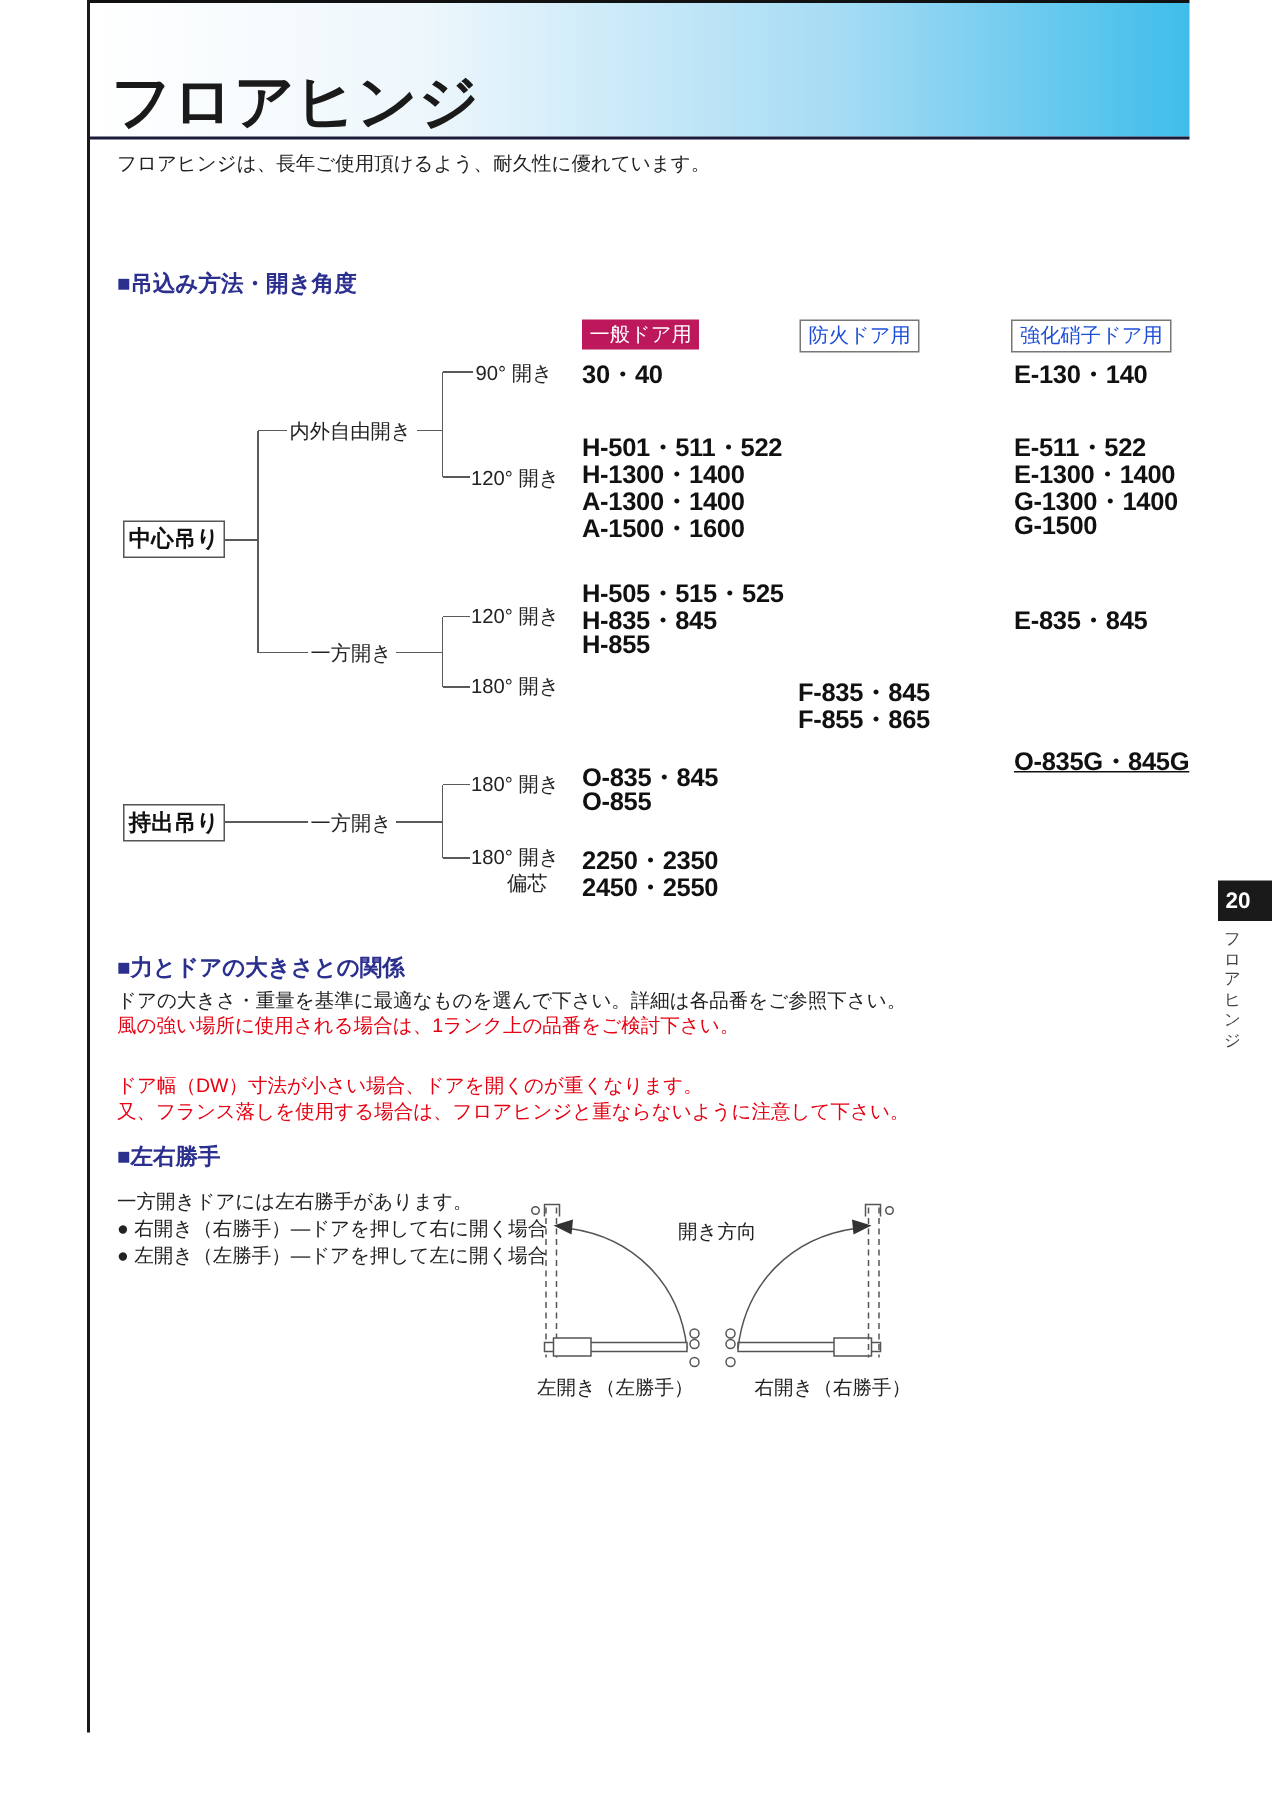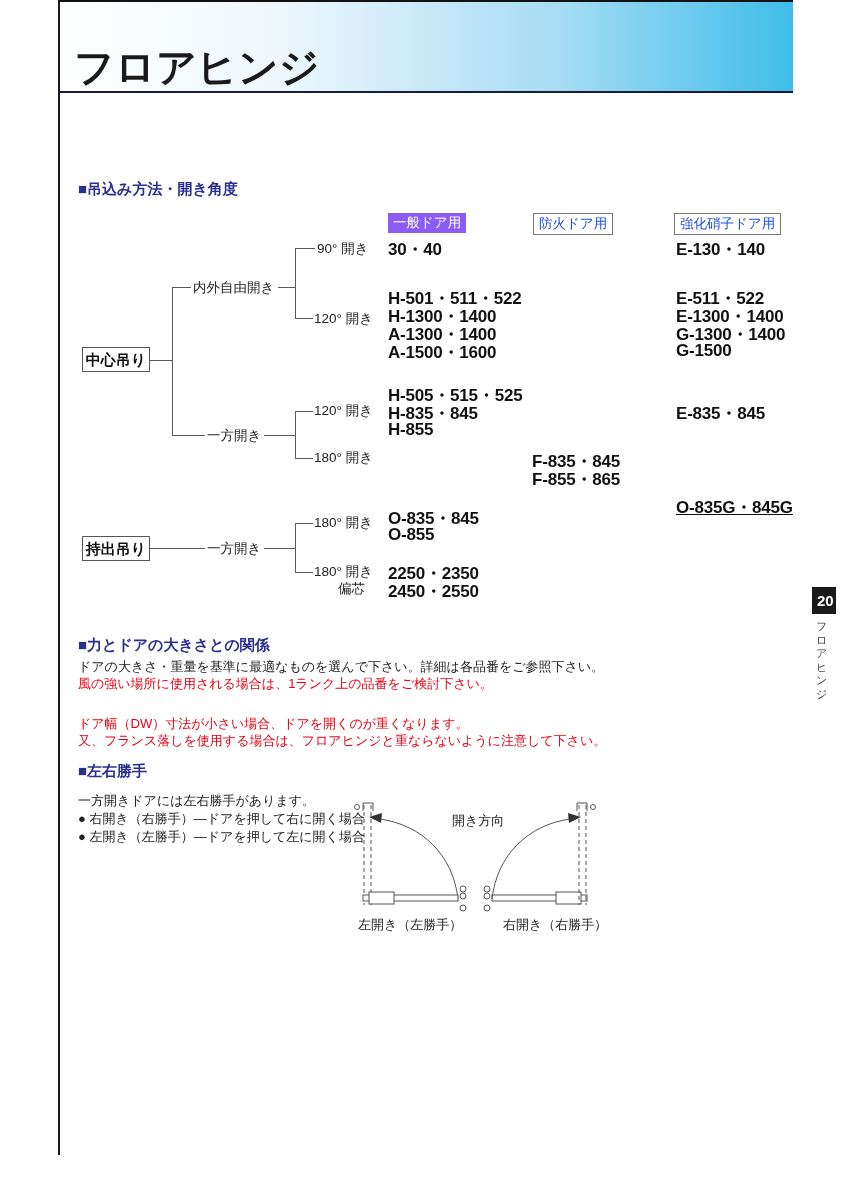--- a/index.html
+++ b/index.html
@@ -17,51 +17,52 @@
   }
   .page-title{
     position:absolute;left:14px;top:38px;margin:0;
     font-size:40px;font-weight:800;color:#1a1a1a;letter-spacing:0px;white-space:nowrap;
   }
   .intro-line{font-size:13px;line-height:18.5px;color:#222222;white-space:nowrap;}
   .sec-heading{font-size:15px;font-weight:700;color:#2b2f8e;white-space:nowrap;margin:0;}
   .body-line{font-size:13px;color:#222222;white-space:nowrap;}
   .red-line{font-size:13px;color:#e60012;white-space:nowrap;}
   .col-header{font-size:13.5px;line-height:16px;padding:2px 5px;white-space:nowrap;}
-  .col-header.solid{background:#8b5cf6;color:#ffffff;}
+  .col-header.solid{background:#be185d;color:#ffffff;}
   .col-header.outline{border:1px solid #777777;color:#1d4ed8;}
   .node-box{
     width:66px;height:23px;border:1px solid #555555;background:#ffffff;
     font-size:15px;font-weight:700;color:#111111;text-align:center;line-height:23px;white-space:nowrap;
   }
   .branch{font-size:13.5px;color:#222222;white-space:nowrap;}
   .code{font-size:17px;font-weight:700;color:#111111;letter-spacing:-0.2px;white-space:nowrap;}
   .tree-lines,.door-svg{position:absolute;pointer-events:none;}
   .diagram-label{font-size:13px;color:#222222;white-space:nowrap;}
   .side-tab{
-    position:absolute;left:812px;top:587px;width:24px;height:27px;background:#1a1a1a;
+    position:absolute;left:812px;top:587px;width:36px;height:27px;background:#1a1a1a;
     color:#ffffff;font-size:15px;font-weight:700;line-height:27px;padding-left:5px;box-sizing:border-box;
   }
   .tab-vertical{
     position:absolute;left:816px;top:620px;width:13px;
     font-size:11px;line-height:13.5px;color:#444444;word-break:break-all;
   }
 </style>
 </head>
 <body>
 
 <div>
 
   <div class="left-rule"></div>
 
   <div class="header-band">
     <h1 class="page-title">フロアヒンジ</h1>
   </div>
 
   <div class="abs" style="left:78px;top:100px;">
+    <div class="intro-line">フロアヒンジは、長年ご使用頂けるよう、耐久性に優れています。</div>
   </div>
 
   <h2 class="sec-heading abs" style="left:78px;top:180px;">■吊込み方法・開き角度</h2>
 
   <svg class="tree-lines" style="left:0;top:0;" width="848" height="1200" shape-rendering="crispEdges">
     <g stroke="#5a5a5a" stroke-width="1" fill="none">
       <line x1="150" y1="360" x2="172" y2="360"></line>
       <line x1="172" y1="287" x2="172" y2="435"></line>
       <line x1="172" y1="287" x2="191" y2="287"></line>
       <line x1="278" y1="287" x2="295" y2="287"></line>

